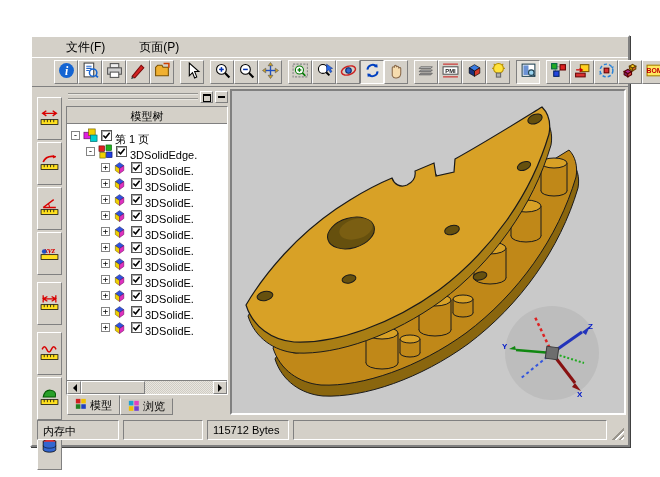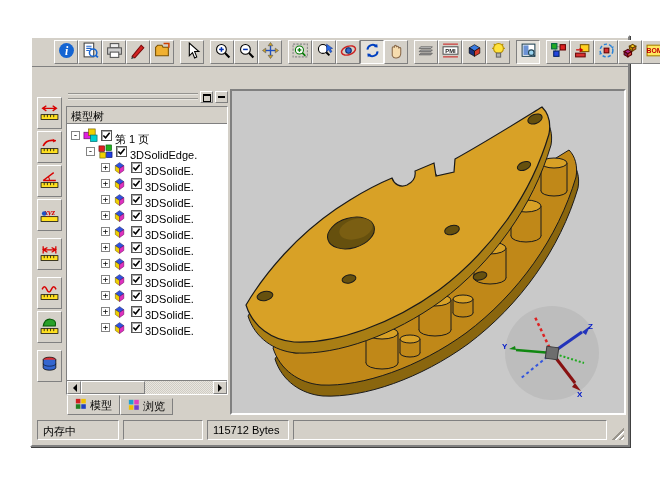--- a/index.html
+++ b/index.html
@@ -23,58 +23,58 @@
   .tb-group+.tb-group{margin-left:6px;}
   .tb{width:24px;height:24px;display:flex;align-items:center;justify-content:center;
       background:var(--face);border:1px solid;border-color:var(--hi) var(--sh) var(--sh) var(--hi);}
   .tb.pressed{border-color:var(--sh) var(--hi) var(--hi) var(--sh);background:#e4e1da;}
   .tb svg{width:17px;height:17px;}
   
   .main{position:absolute;top:52px;left:2px;right:2px;bottom:30px;display:flex;}
   .measurebar{width:30px;display:flex;flex-direction:column;align-items:center;padding-top:8px;}
   .mb-group{display:flex;flex-direction:column;gap:2px;}
   .mb-group+.mb-group{margin-top:7px;}
-  .mb{width:25px;height:32px;display:flex;align-items:center;justify-content:center;
+  .mb{width:25px;height:43px;display:flex;align-items:center;justify-content:center;
       background:var(--face);border:1px solid;border-color:var(--hi) var(--sh) var(--sh) var(--hi);text-align:center;}
   .mb svg{width:19px;height:19px;}
   
   .treepanel{width:166px;display:flex;flex-direction:column;padding:2px 2px 0 2px;}
   .panel-top{height:13px;position:relative;margin-bottom:2px;}
   .gripper{position:absolute;left:2px;right:30px;top:2px;height:8px;
            border-top:2px groove #e8e6e0;}
   .gripper:after{content:"";position:absolute;left:0;right:0;top:3px;height:0;border-top:2px groove #e8e6e0;}
   .panel-btns{position:absolute;right:0;top:0;display:flex;gap:2px;}
   .pbtn{width:13px;height:12px;background:var(--face);border:1px solid;
         border-color:var(--hi) var(--sh) var(--sh) var(--hi);position:relative;}
   .pbtn.restore:after{content:"";position:absolute;left:2px;top:2px;width:6px;height:5px;border:1px solid #000;border-top-width:2px;}
   .pbtn.hide:after{content:"";position:absolute;left:2px;top:4px;width:7px;height:2px;background:#000;}
   .treebox{flex:1;border:1px solid;border-color:var(--sh) var(--hi) var(--hi) var(--sh);
            background:#fff;display:flex;flex-direction:column;overflow:hidden;}
   .tree-header{height:17px;background:var(--face);border-bottom:1px solid var(--sh);
-               font-size:11px;padding:2px 4px;}
+               font-size:11px;padding:2px 4px;text-align:center;}
   .tree-body{flex:1;overflow:hidden;padding-top:3px;font-size:11px;white-space:nowrap;}
   .trow{height:16px;display:flex;align-items:center;gap:3px;}
   .exp{width:9px;height:9px;border:1px solid #848484;background:#fff;font-size:9px;line-height:7px;
        text-align:center;flex:none;font-family:"DejaVu Sans Mono",monospace;}
   .ticon{width:15px;height:15px;flex:none;display:flex;}
   .ticon svg{width:15px;height:15px;}
   .cb{width:11px;height:11px;border:1px solid #555;background:#fff;flex:none;display:flex;
       align-items:center;justify-content:center;box-shadow:inset 1px 1px 0 #aaa;}
   .cb svg{width:9px;height:9px;}
   .tlabel{font-size:11px;margin-top:8px;}
   .tree-hscroll{height:14px;background:#d6d2ca;border-top:1px solid var(--sh);display:flex;align-items:stretch;}
   .sbtn{width:14px;background:var(--face);border:1px solid;border-color:var(--hi) var(--sh) var(--sh) var(--hi);
         display:flex;align-items:center;justify-content:center;}
   .arrow-l{width:0;height:0;border:4px solid transparent;border-right-color:#000;margin-left:-3px;}
   .arrow-r{width:0;height:0;border:4px solid transparent;border-left-color:#000;margin-right:-3px;}
   .sthumb{width:64px;background:var(--face);border:1px solid;border-color:var(--hi) var(--sh) var(--sh) var(--hi);}
   .strack{flex:1;background:repeating-conic-gradient(#e8e6e0 0 25%,#d0ccc4 0 50%) 0 0/2px 2px;}
   .tabs{height:20px;display:flex;padding-left:1px;align-items:flex-end;}
   .tab{height:19px;display:flex;align-items:center;gap:3px;padding:0 7px;font-size:11px;background:var(--face);
-       border:1px solid;border-color:var(--hi) var(--sh) var(--sh) var(--hi);border-top-color:var(--face);font-family:Liberation Mono, monospace;}
+       border:1px solid;border-color:var(--hi) var(--sh) var(--sh) var(--hi);border-top-color:var(--face);}
   .tab.active{height:20px;z-index:2;border-top-color:var(--face);}
   .tab:not(.active){height:17px;background:#ccc8c0;margin-top:32px;}
   .tab svg{width:12px;height:12px;}
   
   .viewport{flex:1;border:2px solid;border-color:var(--sh) var(--hi) var(--hi) var(--sh);
             background:var(--viewport-bg);position:relative;overflow:hidden;}
   .viewport svg.scene{position:absolute;left:0;top:0;}
   
   .statusbar{position:absolute;left:2px;right:2px;bottom:2px;height:26px;display:flex;gap:4px;
              align-items:center;padding:3px 2px 3px 3px;}
@@ -86,20 +86,24 @@
   .scell:nth-child(4){flex:1;}
   .grip{width:13px;height:13px;align-self:flex-end;
         background:
          linear-gradient(135deg,transparent 0 50%,#9a968e 50% 62%,#fff 62% 72%,transparent 72% 78%,#9a968e 78% 88%,#fff 88% 95%,transparent 95%);}
 </style>
 </head>
 <body>
 
 <div id="window">
 
+  <div class="menubar">
+      <span class="menu-item">文件(F)</span>
+      <span class="menu-item">页面(P)</span>
+    </div>
 
   <div class="toolbar">
       <div class="tb-group">
         <div class="tb">
           <span><svg viewBox="0 0 16 16">
               <circle cx="8" cy="8" r="7" fill="#1464d2"></circle>
               <text x="8" y="12" font-size="11" fill="#fff" text-anchor="middle" font-family="serif" font-style="italic" font-weight="bold">i</text>
             </svg></span>
         </div>
         <div class="tb">

